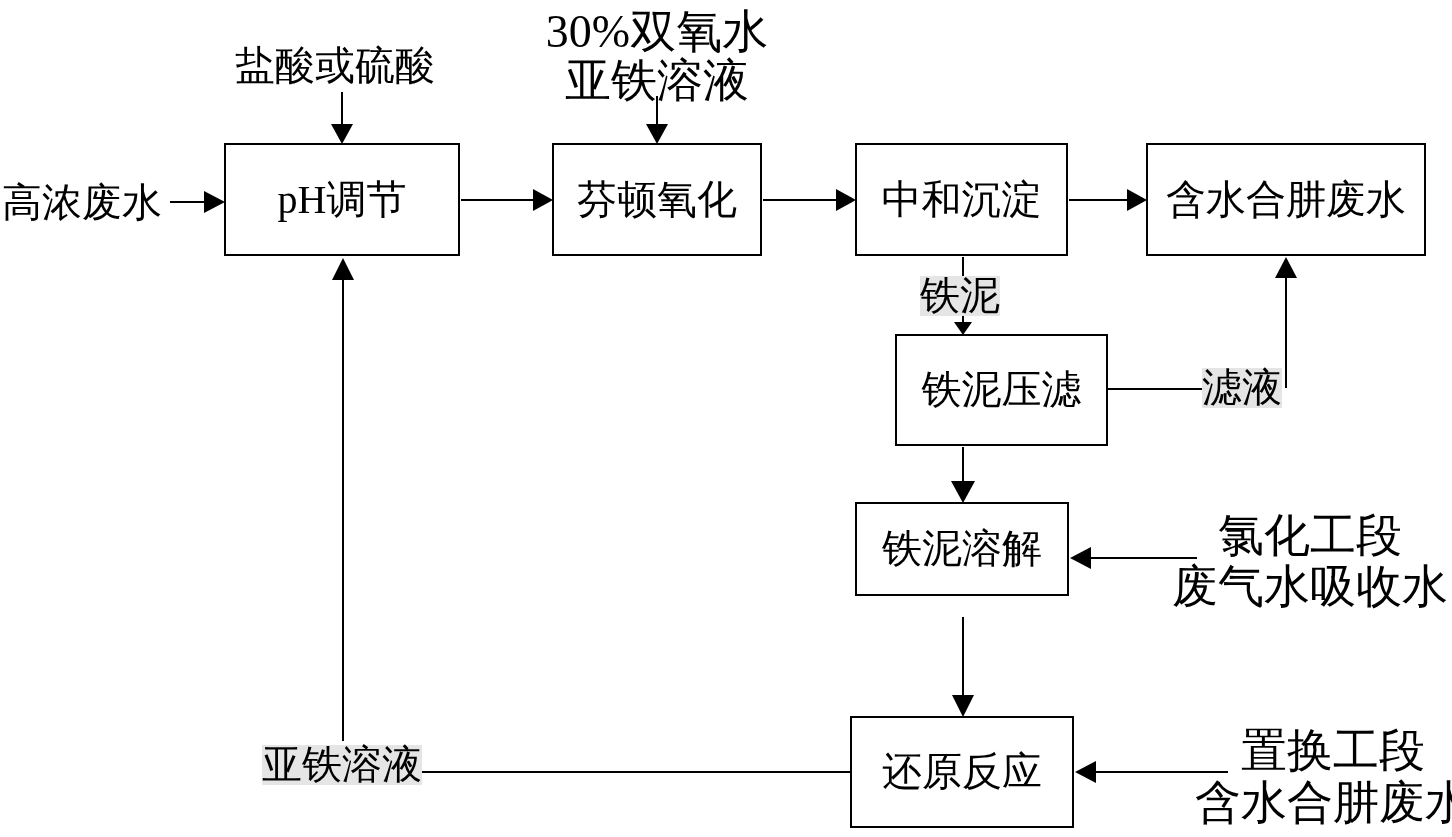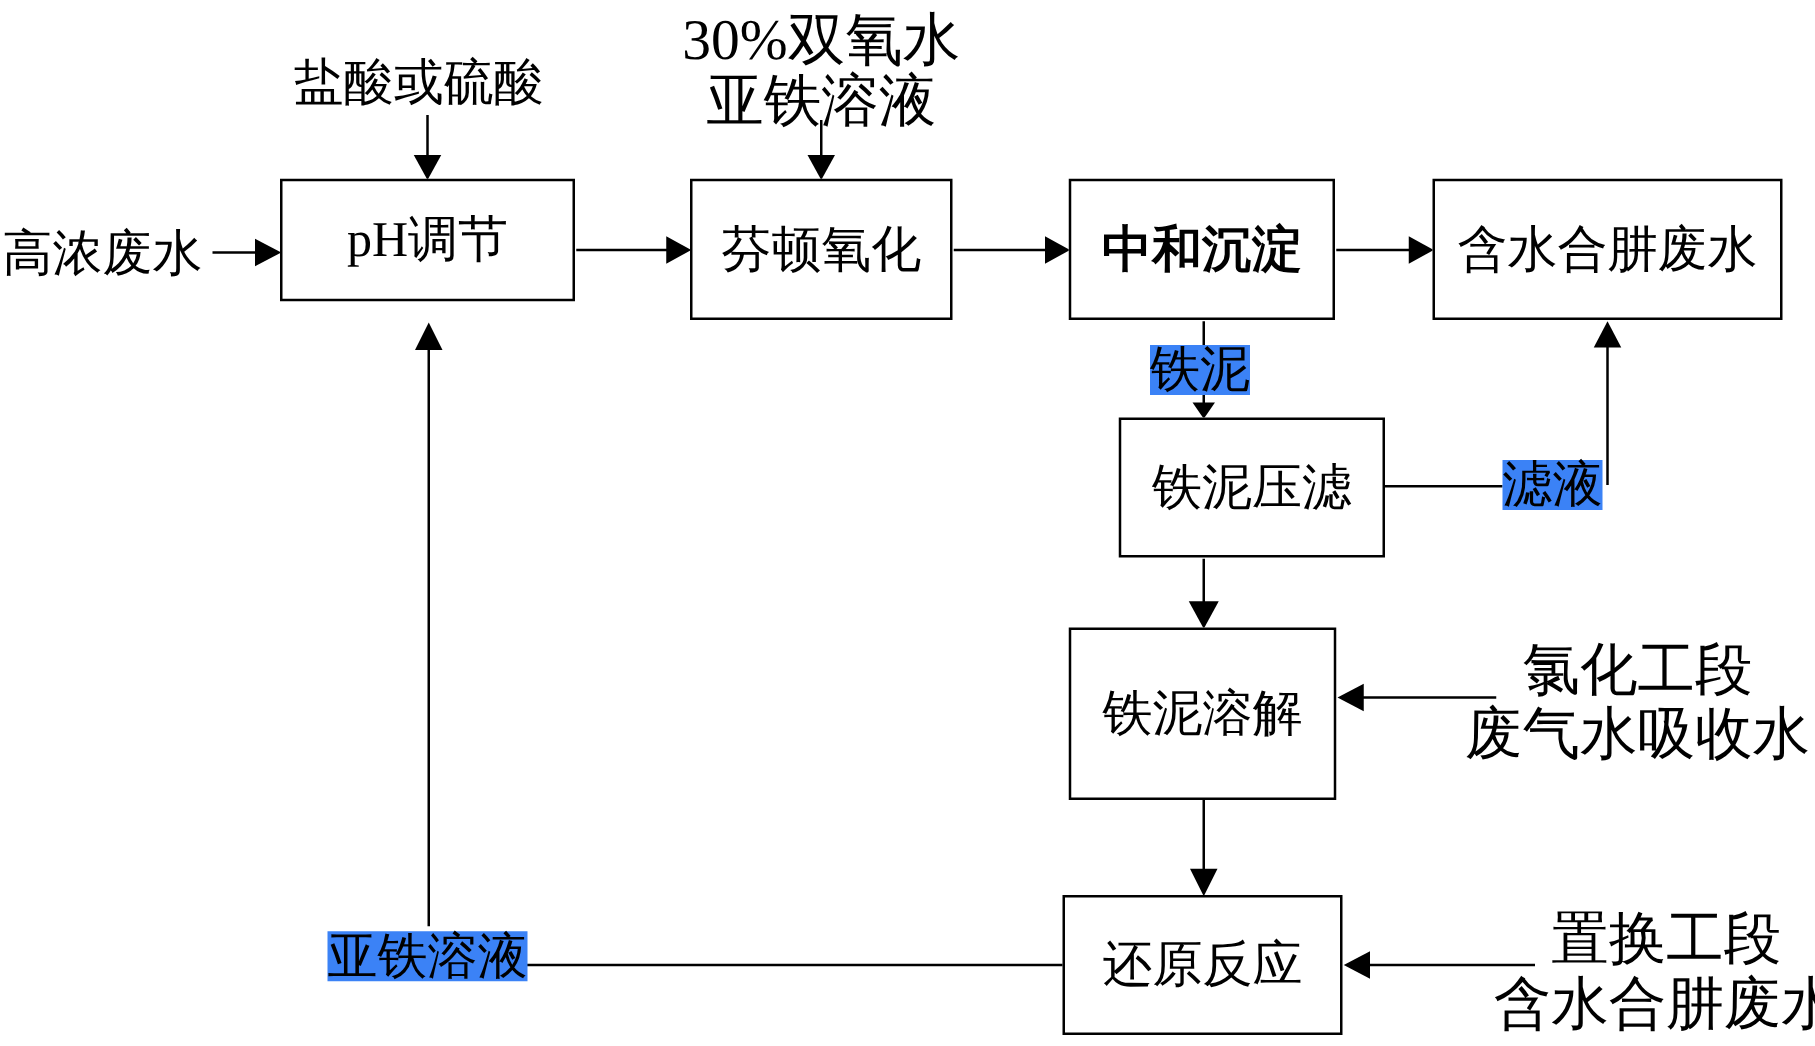--- a/index.html
+++ b/index.html
@@ -7,21 +7,21 @@
        font-family:"Liberation Serif",serif;color:#000;}
   .diagram{position:absolute;left:0;top:0;width:1452px;height:837px;}
   .wires{position:absolute;left:0;top:0;}
   .wires line{stroke:#000;stroke-width:2;}
   .wires polygon{fill:#000;stroke:none;}
   .box{position:absolute;border:2px solid #000;background:#fff;box-sizing:border-box;
        display:flex;align-items:center;justify-content:center;
        font-size:40px;line-height:1;white-space:nowrap;}
   .lbl{position:absolute;font-size:40px;line-height:1;white-space:nowrap;}
   .lbl2{position:absolute;font-size:46px;text-align:center;}
-  .bgw{background:#3b82f6;}
+  .bgw{background:#e5e5e5;}
 </style>
 </head>
 <body>
 
 <div class="diagram">
 
   <svg class="wires" width="1452" height="837" viewBox="0 0 1452 837">
     <g>
       <line x1="170" y1="202" x2="205" y2="202"></line>
       <polygon points="204,191 204,213 225,202"></polygon>
@@ -71,26 +71,26 @@
       <line x1="1095" y1="772" x2="1228" y2="772"></line>
       <polygon points="1096,761 1096,783 1075,772"></polygon>
     </g>
     <g>
       <line x1="421" y1="772" x2="851" y2="772"></line>
       <line x1="343" y1="741" x2="343" y2="279"></line>
       <polygon points="332,280 354,280 343,258"></polygon>
     </g>
   </svg>
 
-  <div class="box" style="left:224px;top:143px;width:236px;height:98px;">pH调节</div>
+  <div class="box" style="left:224px;top:143px;width:236px;height:113px;">pH调节</div>
   <div class="box" style="left:552px;top:143px;width:210px;height:113px;">芬顿氧化</div>
-  <div class="box" style="left:855px;top:143px;width:213px;height:113px;font-weight:bold;">中和沉淀</div>
+  <div class="box" style="left:855px;top:143px;width:213px;height:113px;">中和沉淀</div>
   <div class="box" style="left:1146px;top:143px;width:280px;height:113px;">含水合肼废水</div>
   <div class="box" style="left:855px;top:334px;width:213px;height:112px;margin-left:40px;">铁泥压滤</div>
-  <div class="box" style="left:855px;top:502px;width:214px;height:138px;">铁泥溶解</div>
+  <div class="box" style="left:855px;top:502px;width:214px;height:94px;">铁泥溶解</div>
   <div class="box" style="left:850px;top:716px;width:224px;height:112px;">还原反应</div>
 
   <div class="lbl" style="left:2px;top:183px;">高浓废水</div>
   <div class="lbl" style="left:235px;top:46px;">盐酸或硫酸</div>
   <div class="lbl2" style="left:495px;top:7px;width:324px;line-height:49px;"><span>30%双氧水</span><br>
        <span>亚铁溶液</span></div>
   <div class="lbl bgw" style="left:920px;top:276px;">铁泥</div>
   <div class="lbl bgw" style="left:1202px;top:368px;">滤液</div>
   <div class="lbl2" style="left:1150px;top:510px;width:320px;line-height:51px;"><span>氯化工段</span><br>
        <span>废气水吸收水</span></div>

